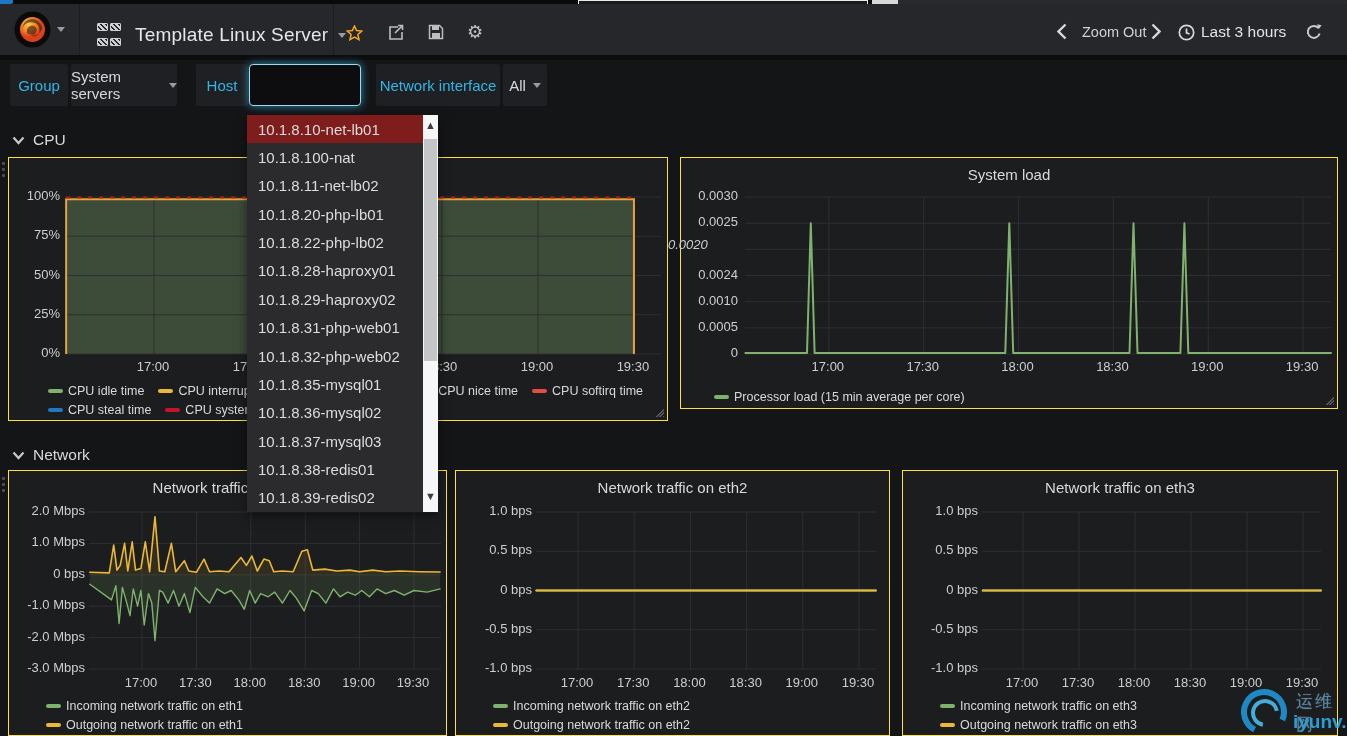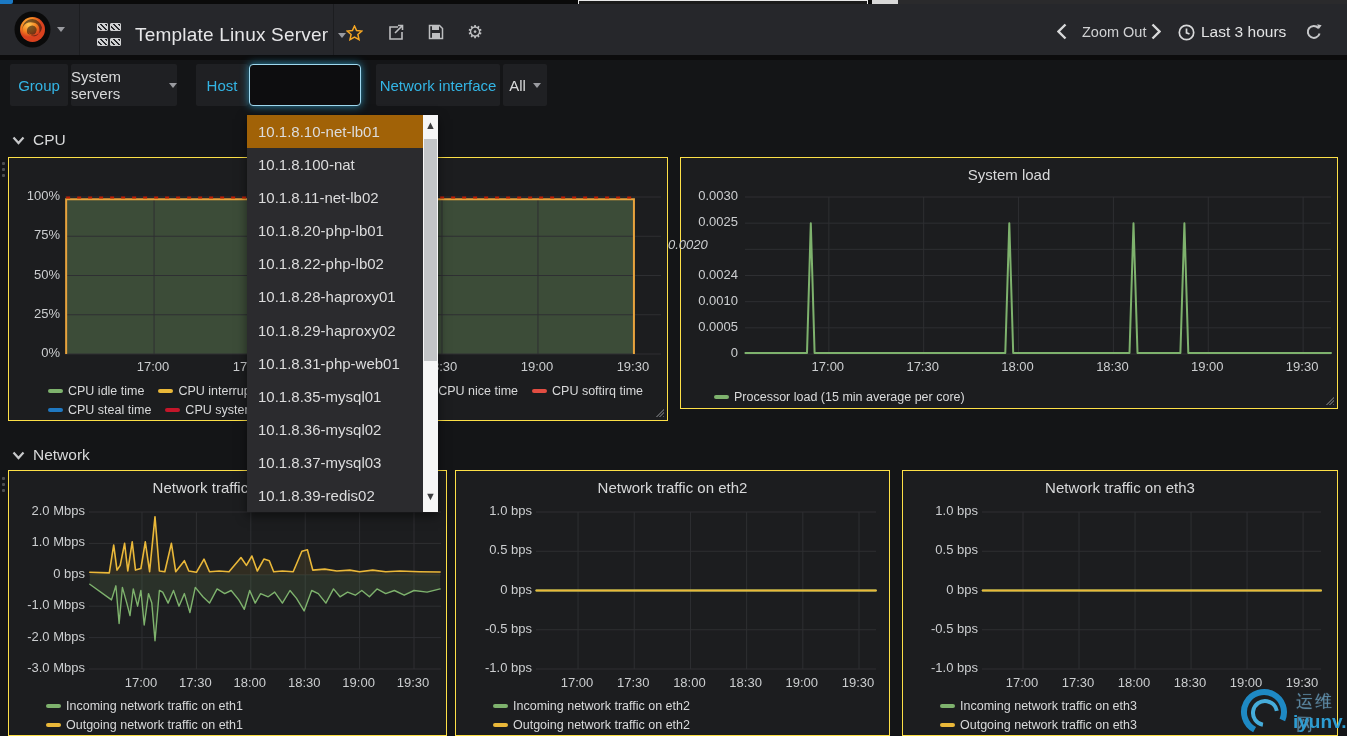--- a/index.html
+++ b/index.html
@@ -49,21 +49,21 @@
      background:linear-gradient(135deg,transparent 0 55%,#57595c 55% 63%,transparent 63% 72%,#57595c 72% 80%,transparent 80% 89%,#57595c 89%); }
   .drag-dots { position:absolute; width:4px; display:flex; flex-direction:column; gap:3px; }
   .drag-dots i { width:3px; height:3px; background:#4c4e51; border-radius:1px; }
 
   
   #host-dropdown { position:absolute; left:247px; top:115px; width:191px; height:397px;
      background:#2b2b2e; z-index:40; box-shadow:0 4px 10px rgba(0,0,0,.5); }
   #dd-items { position:absolute; left:0; top:0; width:176px; height:397px; display:flex; flex-direction:column; }
   .dd-item { flex:1; display:flex; align-items:center; padding-left:11px; font-size:15px;
      color:#dcdcdd; cursor:pointer; white-space:nowrap; }
-  .dd-item.selected { background:#a16207; }
+  .dd-item.selected { background:#7f1d1d; }
   #dd-scroll { position:absolute; right:0; top:0; width:15px; height:397px; background:#f6f6f6; }
   #dd-thumb { position:absolute; left:1px; top:24px; width:13px; height:222px; background:#c3c5c7; }
   .dd-chev { position:absolute; left:1px; width:13px; height:14px; color:#3c3c3e; font-size:11px;
      text-align:center; line-height:14px; font-weight:bold; }
 
   
   #watermark { position:absolute; left:1238px; top:684px; width:109px; height:52px; z-index:30; opacity:.92; }
   #wm-cn { position:absolute; left:58px; top:6px; font-size:17px; letter-spacing:2px;
      color:rgba(110,180,220,.45); text-shadow:0 0 1px rgba(140,200,235,.6); }
   #wm-en { position:absolute; left:55px; top:27px; font-size:19px; font-weight:bold; color:#2fa7e1; }
@@ -437,23 +437,25 @@
   <div id="host-dropdown">
     <div id="dd-items">
         <div class="dd-item selected">10.1.8.10-net-lb01</div>
         <div class="dd-item">10.1.8.100-nat</div>
         <div class="dd-item">10.1.8.11-net-lb02</div>
         <div class="dd-item">10.1.8.20-php-lb01</div>
         <div class="dd-item">10.1.8.22-php-lb02</div>
         <div class="dd-item">10.1.8.28-haproxy01</div>
         <div class="dd-item">10.1.8.29-haproxy02</div>
         <div class="dd-item">10.1.8.31-php-web01</div>
+        <div class="dd-item">10.1.8.32-php-web02</div>
         <div class="dd-item">10.1.8.35-mysql01</div>
         <div class="dd-item">10.1.8.36-mysql02</div>
         <div class="dd-item">10.1.8.37-mysql03</div>
+        <div class="dd-item">10.1.8.38-redis01</div>
         <div class="dd-item">10.1.8.39-redis02</div>
       </div>
     <div id="dd-scroll">
       <div class="dd-chev" style="top:3px;">▲</div>
       <div id="dd-thumb"></div>
       <div class="dd-chev" style="top:374px;">▼</div>
     </div>
   </div>
 
   <div id="watermark">

